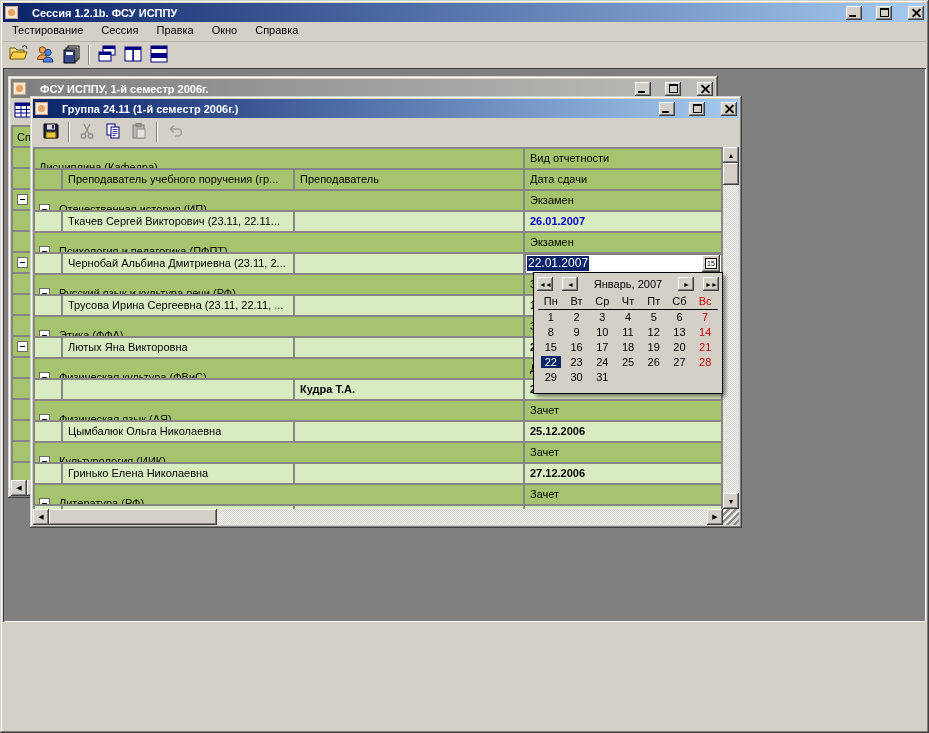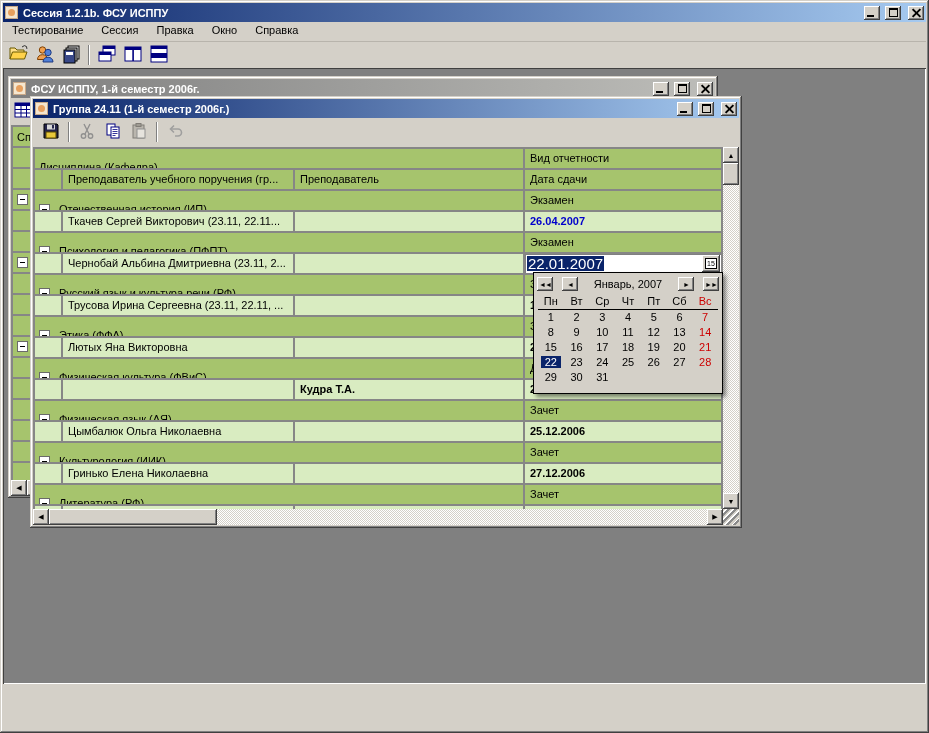--- a/index.html
+++ b/index.html
@@ -3,21 +3,21 @@
 <meta charset="utf-8">
 <style>
   *{box-sizing:border-box;margin:0;padding:0}
   html,body{width:929px;height:733px;overflow:hidden}
   body{position:relative;font-family:"Liberation Sans",sans-serif;background:#808080;font-size:11px}
 
   .raised{background:var(--face,#d4d0c8);box-shadow:inset -1px -1px 0 #404040,inset 1px 1px 0 #fff,inset -2px -2px 0 #808080,inset 2px 2px 0 #d4d0c8}
   .winframe{background:var(--face,#d4d0c8);box-shadow:inset -1px -1px 0 #404040,inset 1px 1px 0 #d4d0c8,inset -2px -2px 0 #808080,inset 2px 2px 0 #fff}
 
   #main{position:absolute;inset:0}
-  .titlebar{position:absolute;left:3px;right:3px;top:3px;height:19px;display:flex;align-items:center;gap:5px;padding:0 2px}
+  .titlebar{position:absolute;left:3px;right:3px;top:3px;height:19px;display:flex;align-items:center;gap:14px;padding:0 2px}
   .titlebar.active{background:linear-gradient(90deg,var(--active-title-start,#0a246a),var(--active-title-end,#a6caf0))}
   .titlebar.inactive{background:linear-gradient(90deg,var(--inactive-title-start,#7f7f7f),var(--inactive-title-end,#bdbdb9))}
   .titletext{color:#fff;font-weight:bold;font-size:11px;white-space:nowrap;overflow:hidden;flex:1}
   .app-ico{width:13px;height:13px;flex:0 0 13px;background:#f5e6cf;border:1px solid #c8a888;position:relative}
   .app-ico::after{content:"";position:absolute;inset:2px;background:#e8a05e;border-radius:50%}
   .wbtn{width:16px;height:14px;flex:0 0 16px;display:flex;align-items:center;justify-content:center;position:relative}
   .wbtn.closegap{margin-left:2px}
   .glyph-min{position:absolute;left:3px;bottom:3px;width:7px;height:2px;background:#000}
   .glyph-max{width:9px;height:9px;border:1px solid #000;border-top:2px solid #000}
   .glyph-close{position:relative;width:9px;height:9px}
@@ -25,21 +25,21 @@
   .glyph-close::before{transform:rotate(45deg)}
   .glyph-close::after{transform:rotate(-45deg)}
 
   .menubar{position:absolute;left:3px;top:22px;width:923px;height:20px;display:flex;align-items:flex-start;border-bottom:1px solid #b8b4ac}
   .menu-item{padding:2px 9px;white-space:nowrap}
   .toolbar{position:absolute;left:3px;top:42px;width:923px;height:26px;display:flex;align-items:center;padding-left:4px;gap:2px}
   .tsep{width:2px;height:20px;border-left:1px solid #808080;border-right:1px solid #fff;margin:0 3px}
   .tbtn{width:24px;height:22px;display:flex;align-items:center;justify-content:center}
   .dim-ico{opacity:.9}
 
-  .client{position:absolute;left:3px;top:68px;width:923px;height:616px;background:var(--desktop,#808080);overflow:hidden;box-shadow:inset 1px 1px 0 #404040,inset -1px -1px 0 #fff}
+  .client{position:absolute;left:3px;top:68px;width:923px;height:554px;background:var(--desktop,#808080);overflow:hidden;box-shadow:inset 1px 1px 0 #404040,inset -1px -1px 0 #fff}
   .win{position:absolute}
   #outer-win{left:5px;top:8px;width:710px;height:422px;z-index:1}
   #inner-win{left:27px;top:28px;width:712px;height:432px;z-index:2}
 
   .otbicon{position:absolute;left:6px;top:25px;width:20px;height:20px}
   .ostrip{position:absolute;left:3px;top:49px;width:24px;border-top:2px solid var(--grid-border,#868686);border-left:2px solid var(--grid-border,#868686)}
   .ohdr,.scell{height:21px;background:var(--dim-row,#a6c46d);border-bottom:2px solid var(--grid-border,#868686);border-right:2px solid var(--grid-border,#868686);font-size:11px;display:flex;align-items:center;padding-left:4px;overflow:hidden;white-space:nowrap}
   .ohscroll{position:absolute;left:3px;top:404px;width:46px;height:16px;display:flex;background:repeating-conic-gradient(#fff 0% 25%,#d4d0c8 0% 50%);background-size:2px 2px}
 
   .itoolbar{position:absolute;left:3px;top:22px;width:706px;height:27px;display:flex;align-items:center;padding-left:6px;gap:2px}
@@ -57,21 +57,21 @@
   .cD{flex:1 1 auto}
   .dimlbl{margin-left:9px}
   .bold{font-weight:bold}
   .blue{color:var(--date-blue,#0000cc)}
   .minus{width:11px;height:11px;flex:0 0 11px;background:#fff;border:1px solid #6a6a6a;position:relative;display:inline-block;margin-top:1px}
   .minus::after{content:"";position:absolute;left:2px;right:2px;top:4px;height:1px;background:#000}
   .scell .minus{margin-top:0}
 
   .editcell{padding:0}
   .editor{display:flex;align-items:center;height:100%;width:100%;background:#fff;box-shadow:inset 1px 1px 0 #808080,inset -1px -1px 0 #fff;padding-left:2px}
-  .selval{background:var(--selection-navy,#0a246a);color:#fff;font-size:15px;line-height:15px;padding:0 1px}
+  .selval{background:var(--selection-navy,#0a246a);color:#fff;font-size:12px;line-height:15px;padding:0 1px}
   .pickbtn{margin-left:auto;margin-right:1px;width:18px;height:17px;border:0;display:flex;align-items:center;justify-content:center;font-family:"Liberation Sans",sans-serif}
   .pickico{font-size:7px;line-height:9px;border:1px solid #000;background:#fff;padding:0 1px}
 
   .sbtn{flex:0 0 16px;width:16px;height:16px;display:flex;align-items:center;justify-content:center;font-size:7px;color:#000}
   .vscroll{position:absolute;left:693px;top:51px;width:16px;height:362px;display:flex;flex-direction:column;background:repeating-conic-gradient(#fff 0% 25%,#d4d0c8 0% 50%);background-size:2px 2px}
   .vthumb{width:16px;height:22px}
   .vspacer,.hspacer{flex:1}
   .hscroll{position:absolute;left:3px;top:413px;width:690px;height:16px;display:flex;background:repeating-conic-gradient(#fff 0% 25%,#d4d0c8 0% 50%);background-size:2px 2px}
   .hthumb{width:168px;height:16px;flex:0 0 168px}
   .othumb{width:18px;height:16px;flex:0 0 18px}
@@ -291,21 +291,21 @@
               <div class="cell cAB">
                 <span class="minus"></span>
                 <span class="dimlbl">Отечественная история (ИП)</span>
               </div>
               <div class="cell cD"><span>Экзамен</span></div>
             </div>
             <div class="grow light">
               <div class="cell cA"></div>
               <div class="cell cB">Ткачев Сергей Викторович (23.11, 22.11...</div>
               <div class="cell cC bold"></div>
-              <div class="cell cD"><span class="bold blue">26.04.2007</span></div>
+              <div class="cell cD"><span class="bold blue">26.01.2007</span></div>
             </div>
             <div class="grow dim">
               <div class="cell cAB">
                 <span class="minus"></span>
                 <span class="dimlbl">Психология и педагогика (ПФПТ)</span>
               </div>
               <div class="cell cD"><span>Экзамен</span></div>
             </div>
             <div class="grow light">
               <div class="cell cA"></div>

